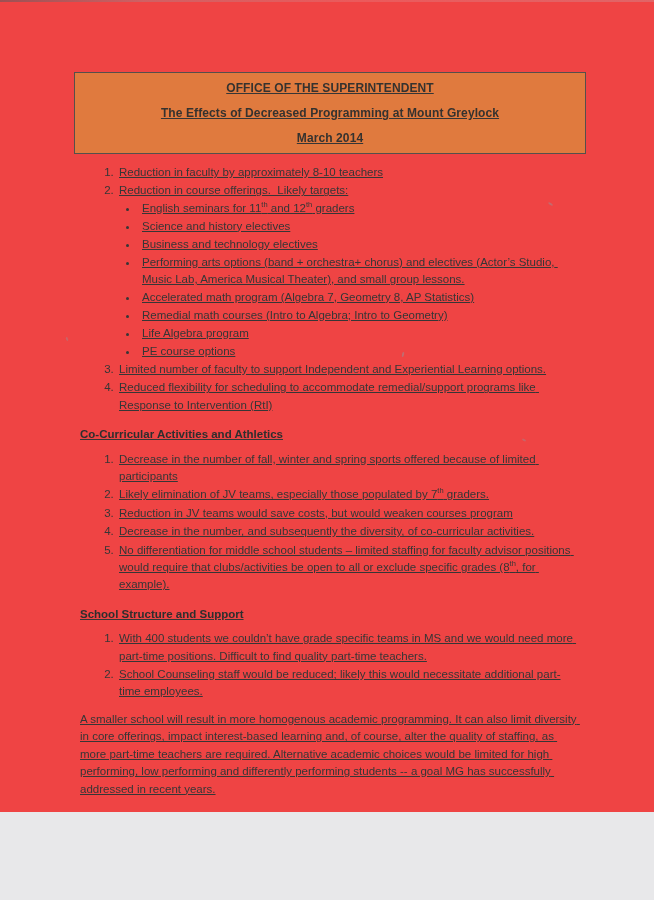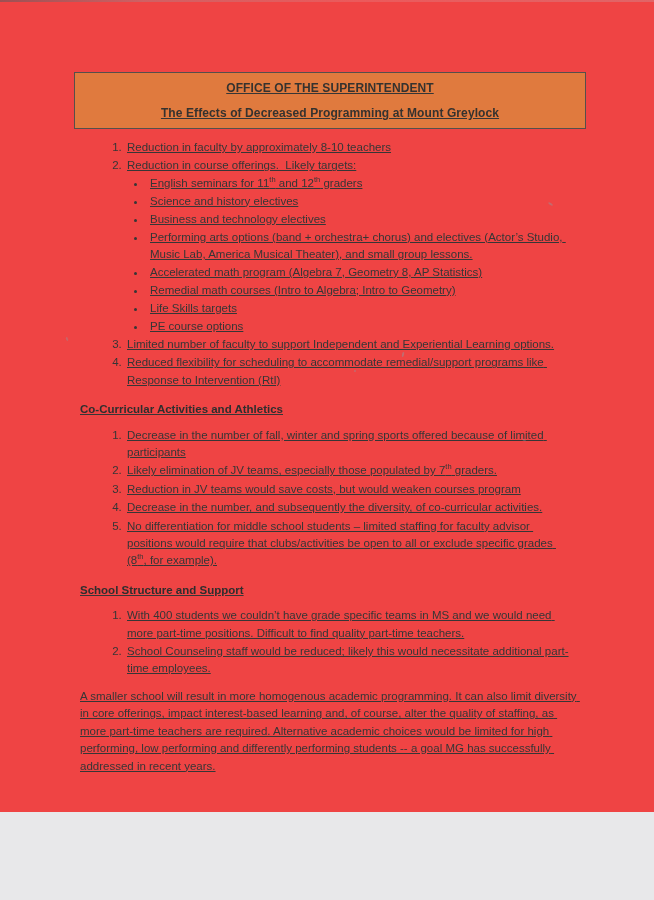--- a/index.html
+++ b/index.html
@@ -25,21 +25,21 @@
     margin-bottom:5px; color:#35322f;
     letter-spacing:.1px;
   }
   .h-line:last-child { margin-bottom:0; }
   .content {
     margin:10px 70px 0 80px; width:502px;
     font-size:11.5px; line-height:17.4px;
   }
   .intro { margin:0; white-space:pre-wrap; }
   .sec-heading { font-size:11.5px; line-height:17.4px; margin:12px 0 7px; color:#2e2e2e; }
-  ol.num-list { margin:8px; padding-left:37px; }
+  ol.num-list { margin:0; padding-left:37px; }
   li.num-item { margin:0 0 1px 0; padding-left:2px; }
   ul.bullet-list { margin:0 0 0 0; padding-left:20px; list-style:disc; }
   li.bullet-item { margin:0 0 .5px 0; padding-left:3px; }
   .item-text { white-space:pre-wrap; }
   sup { font-size:7.5px; vertical-align:super; line-height:0;text-align:right; }
   .closing { margin:10px 0 0; white-space:pre-wrap; }
   .scan-bottom-line {
     position:absolute; left:0; right:0; top:842px; height:2px;
     background:linear-gradient(to right,#3c3f46,#8e8e96 3%,#a0a0a8 45%,#8a8a92);
     opacity:.75;
@@ -57,20 +57,21 @@
 </style>
 </head>
 <body>
 
 <div class="page">
   <div class="scan-top"></div>
 
   <div class="header-box" style="background-color: rgb(224, 122, 62); border-color: rgb(85, 80, 75); color: rgb(53, 50, 47);">
     <div class="h-line">OFFICE OF THE SUPERINTENDENT</div>
     <div class="h-line">The Effects of Decreased Programming at Mount Greylock</div>
+    <div class="h-line">March 2014</div>
   </div>
 
   <div class="content">
     <div id="sections">
   <section class="doc-section">
     <ol class="num-list">
   <li class="num-item"><span class="item-text">Reduction in faculty by approximately 8-10 teachers</span></li>
 
   <li class="num-item"><span class="item-text">Reduction in course offerings.  Likely targets:</span><ul class="bullet-list">
   <li class="bullet-item"><span class="item-text">English seminars for 11<sup>th</sup> and 12<sup>th</sup> graders</span></li>
@@ -78,21 +79,21 @@
   <li class="bullet-item"><span class="item-text">Science and history electives</span></li>
 
   <li class="bullet-item"><span class="item-text">Business and technology electives</span></li>
 
   <li class="bullet-item"><span class="item-text">Performing arts options (band + orchestra+ chorus) and electives (Actor’s Studio, Music Lab, America Musical Theater), and small group lessons.</span></li>
 
   <li class="bullet-item"><span class="item-text">Accelerated math program (Algebra 7, Geometry 8, AP Statistics)</span></li>
 
   <li class="bullet-item"><span class="item-text">Remedial math courses (Intro to Algebra; Intro to Geometry)</span></li>
 
-  <li class="bullet-item"><span class="item-text">Life Skills targets</span></li>
+  <li class="bullet-item"><span class="item-text">Life Algebra program</span></li>
 
   <li class="bullet-item"><span class="item-text">PE course options</span></li>
 </ul></li>
 
   <li class="num-item"><span class="item-text">Limited number of faculty to support Independent and Experiential Learning options.</span></li>
 
   <li class="num-item"><span class="item-text">Reduced flexibility for scheduling to accommodate remedial/support programs like Response to Intervention (RtI)</span></li>
 </ol>
   </section>
 

